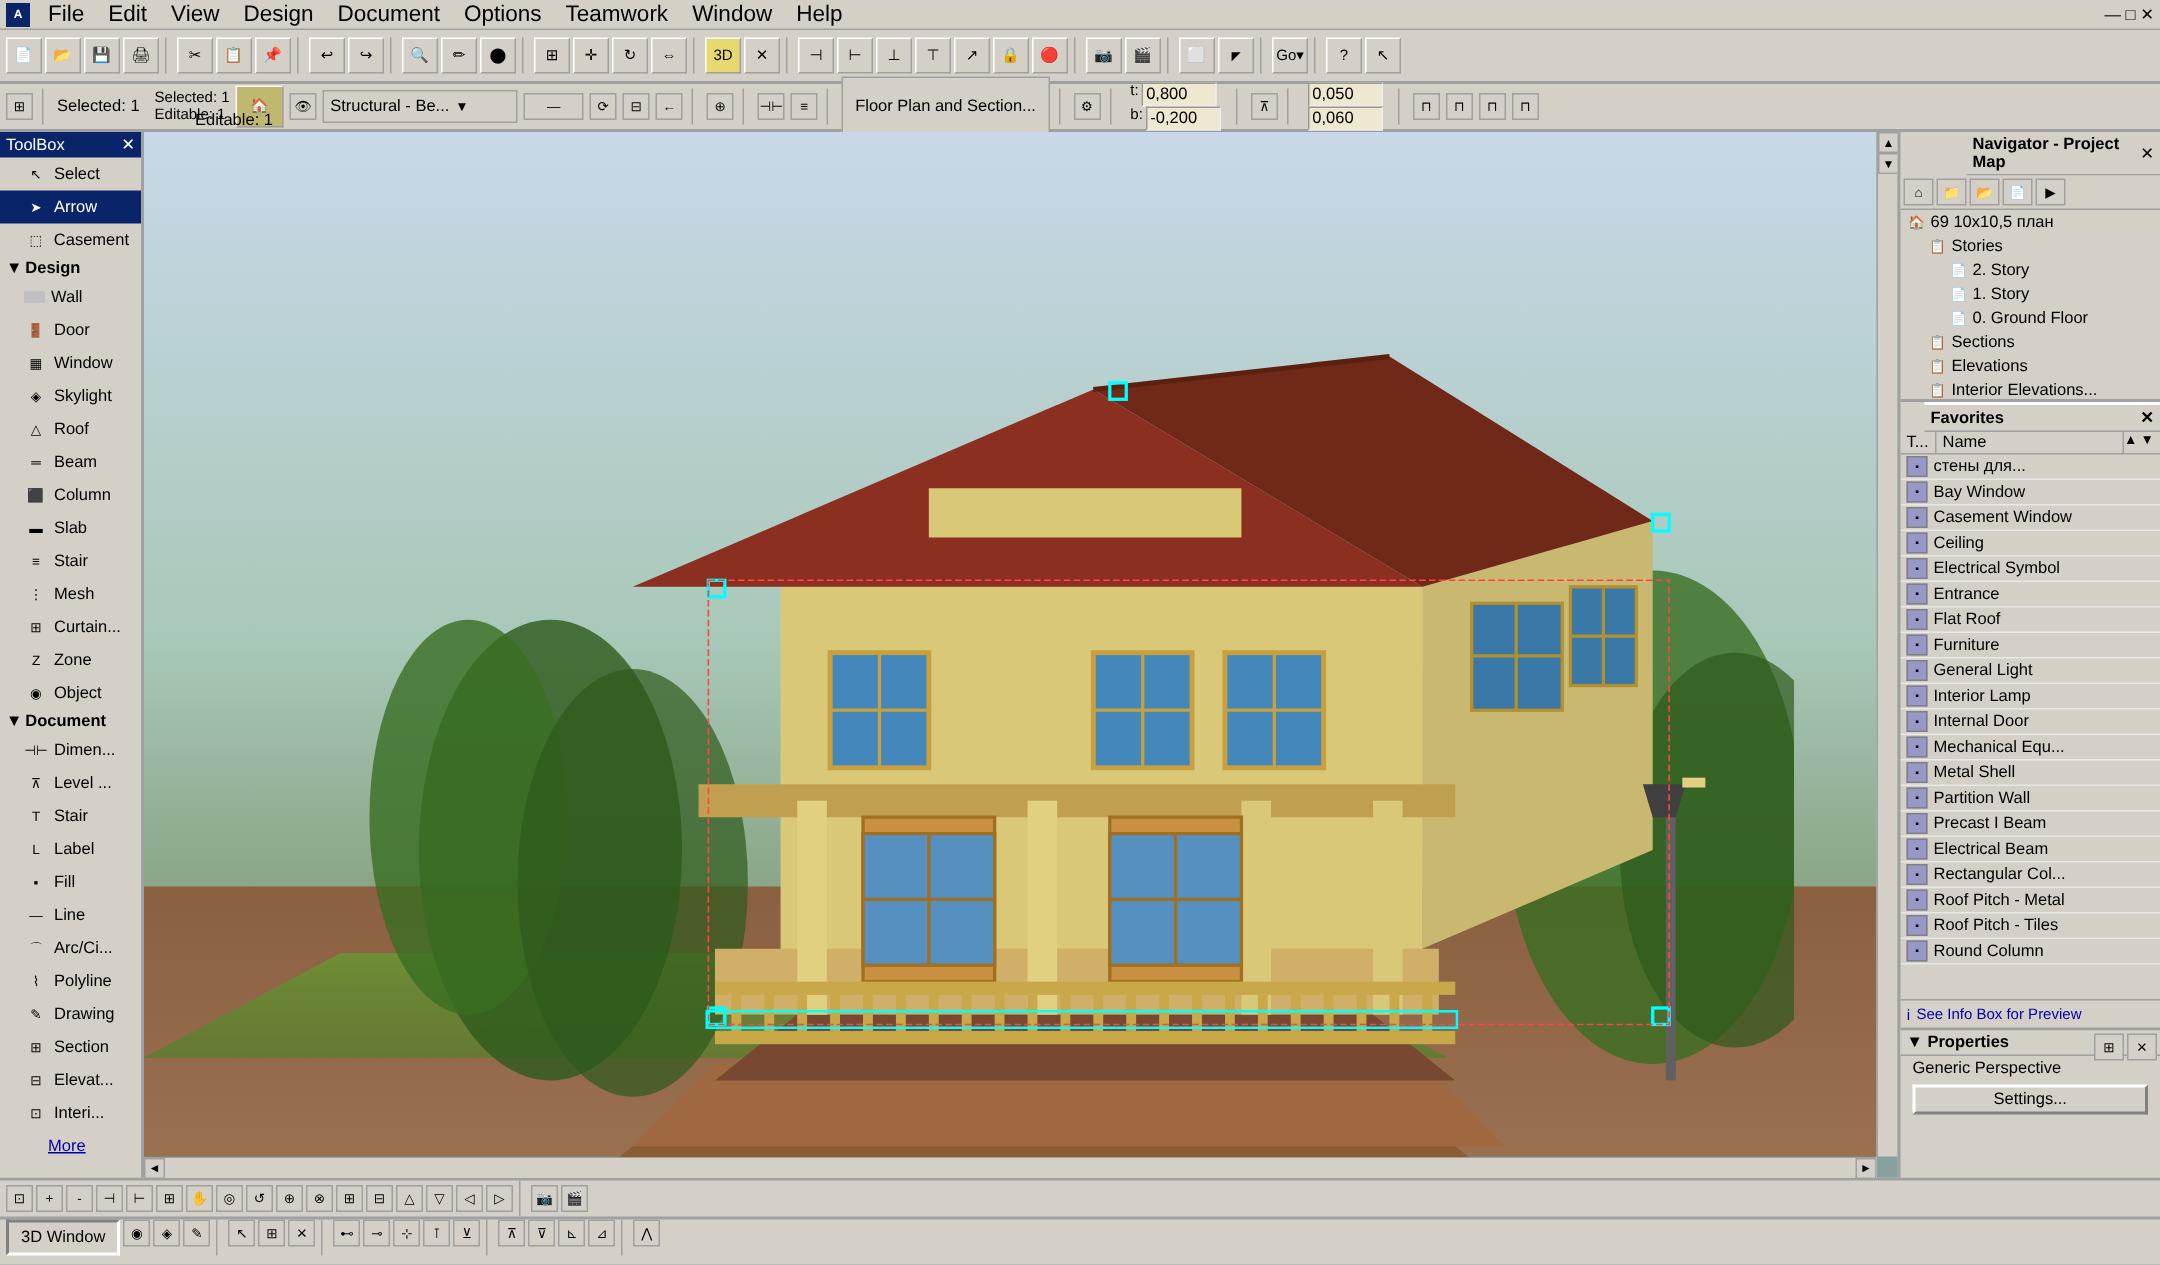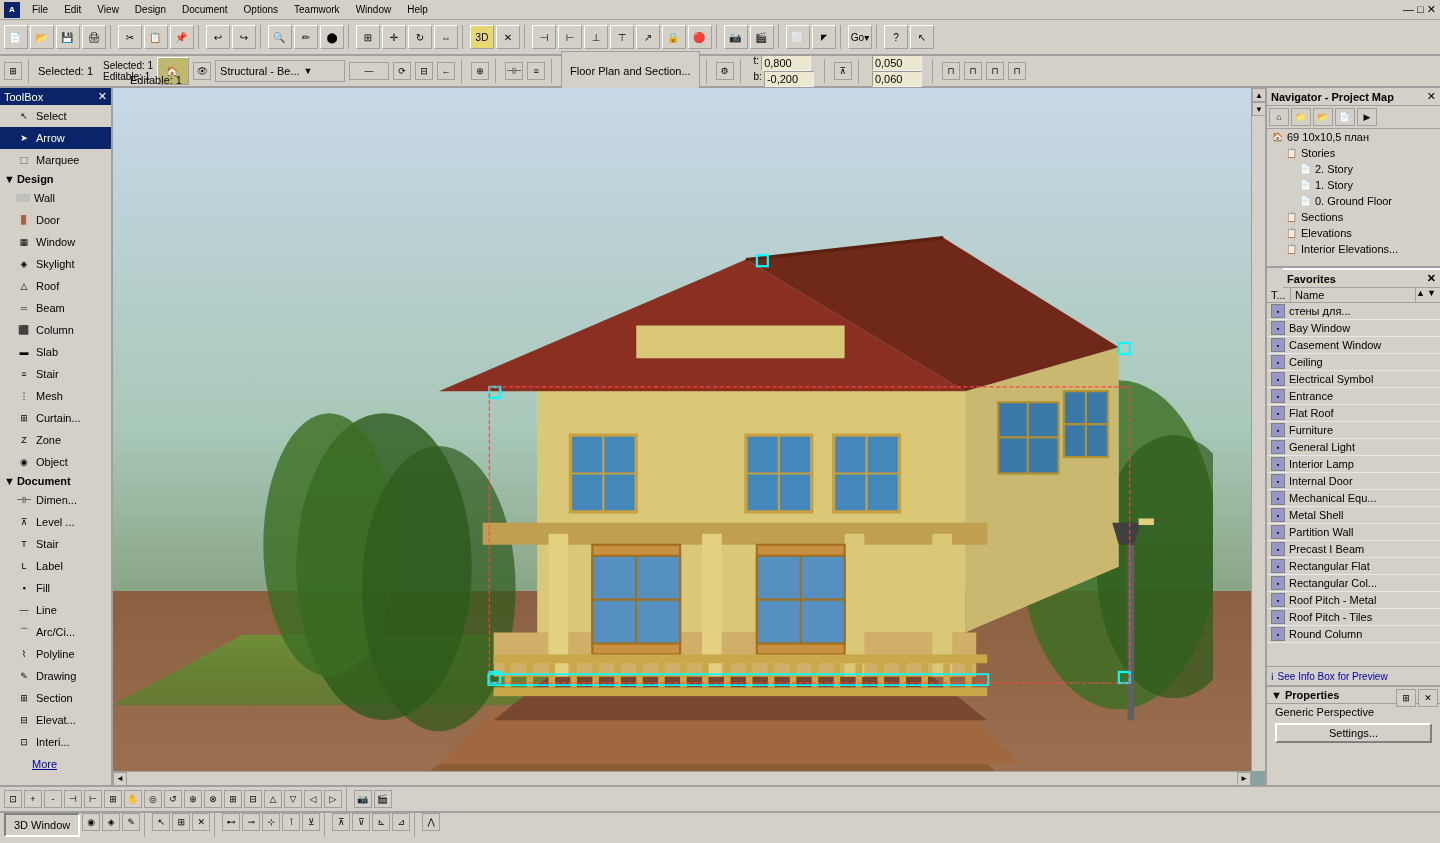--- a/index.html
+++ b/index.html
@@ -10,21 +10,21 @@
       height: 20px;
       background: #d4d0c8;
       display: flex;
       align-items: center;
       padding: 0 4px;
       border-bottom: 1px solid #a0a0a0;
     }
     .menu-item {
       padding: 2px 8px;
       cursor: pointer;
-      font-size: 10px;
+      font-size: 15px;
     }
 
     
     #toolbar {
       height: 36px;
       background: #d4d0c8;
       border-bottom: 2px solid #a0a0a0;
       display: flex;
       align-items: center;
       padding: 2px 4px;
@@ -58,21 +58,21 @@
     }
 
     
     #main {
       display: flex;
       height: calc(843px - 20px - 36px - 32px - 26px - 32px);
     }
 
     
     #toolbox {
-      width: 113px;
+      width: 96px;
       background: #d4d0c8;
       border-right: 2px solid #a0a0a0;
       overflow: hidden;
       display: flex;
       flex-direction: column;
     }
     #toolbox-header {
       background: #0a246a;
       color: white;
       padding: 2px 4px;
@@ -130,20 +130,21 @@
       overflow: hidden;
     }
     #navigator-header {
       background: #d4d0c8;
       border-bottom: 1px solid #a0a0a0;
       padding: 2px 4px;
       font-size: 11px;
       display: flex;
       justify-content: space-between;
       align-items: center;
+      margin-left: 44px;
     }
     .nav-toolbar {
       display: flex;
       gap: 2px;
       padding: 2px;
       background: #d4d0c8;
       border-bottom: 1px solid #a0a0a0;
     }
     .nav-btn {
       width: 20px; height: 18px;
@@ -449,21 +450,21 @@
       <span>Select</span>
     </div>
 
     <div class="toolbox-item active">
       <div class="tool-icon">➤</div>
       <span>Arrow</span>
     </div>
 
     <div class="toolbox-item">
       <div class="tool-icon">⬚</div>
-      <span>Marquee</span>
+      <span>Casement</span>
     </div>
 
     <div class="toolbox-section">
       <span>▼</span>
       <span>Design</span>
     </div>
     <div class="toolbox-item">
       <div class="tool-icon" style="background:#c0c0c0;width:14px;height:8px;"></div>
       <span>Wall</span>
     </div>
@@ -834,21 +835,21 @@
           <div class="fav-item">
       <div class="fav-item-icon" style="background:#9898c8;width:14px;height:14px;font-size:7px;">▪</div>
       <span>Partition Wall</span>
     </div>
           <div class="fav-item">
       <div class="fav-item-icon" style="background:#9898c8;width:14px;height:14px;font-size:7px;">▪</div>
       <span>Precast I Beam</span>
     </div>
           <div class="fav-item">
       <div class="fav-item-icon" style="background:#9898c8;width:14px;height:14px;font-size:7px;">▪</div>
-      <span>Rectangular Flat</span>
+      <span>Electrical Beam</span>
     </div>
           <div class="fav-item">
       <div class="fav-item-icon" style="background:#9898c8;width:14px;height:14px;font-size:7px;">▪</div>
       <span>Rectangular Col...</span>
     </div>
           <div class="fav-item">
       <div class="fav-item-icon" style="background:#9898c8;width:14px;height:14px;font-size:7px;">▪</div>
       <span>Roof Pitch - Metal</span>
     </div>
           <div class="fav-item">

